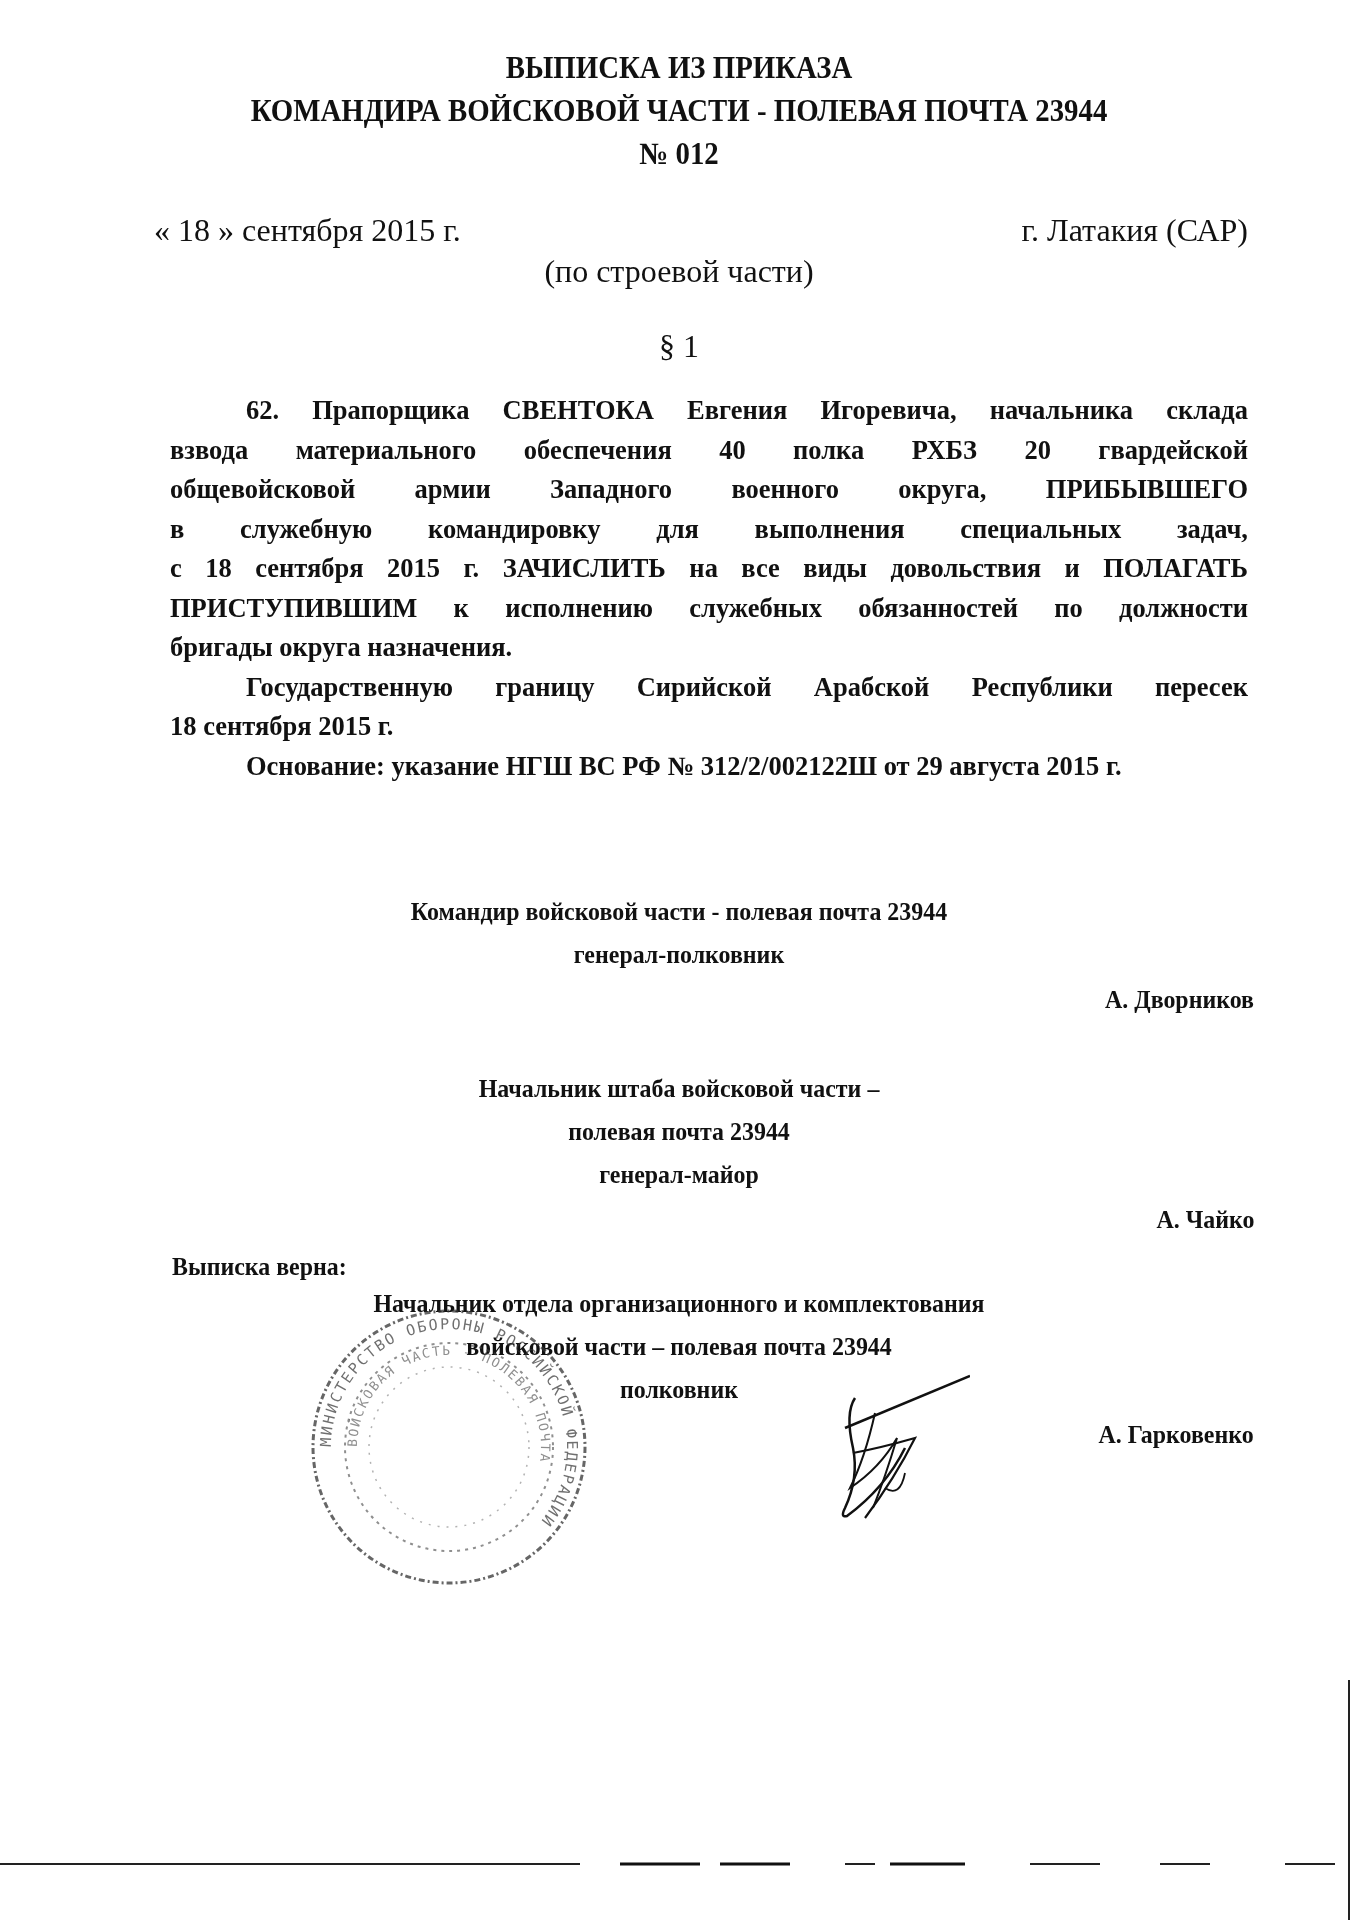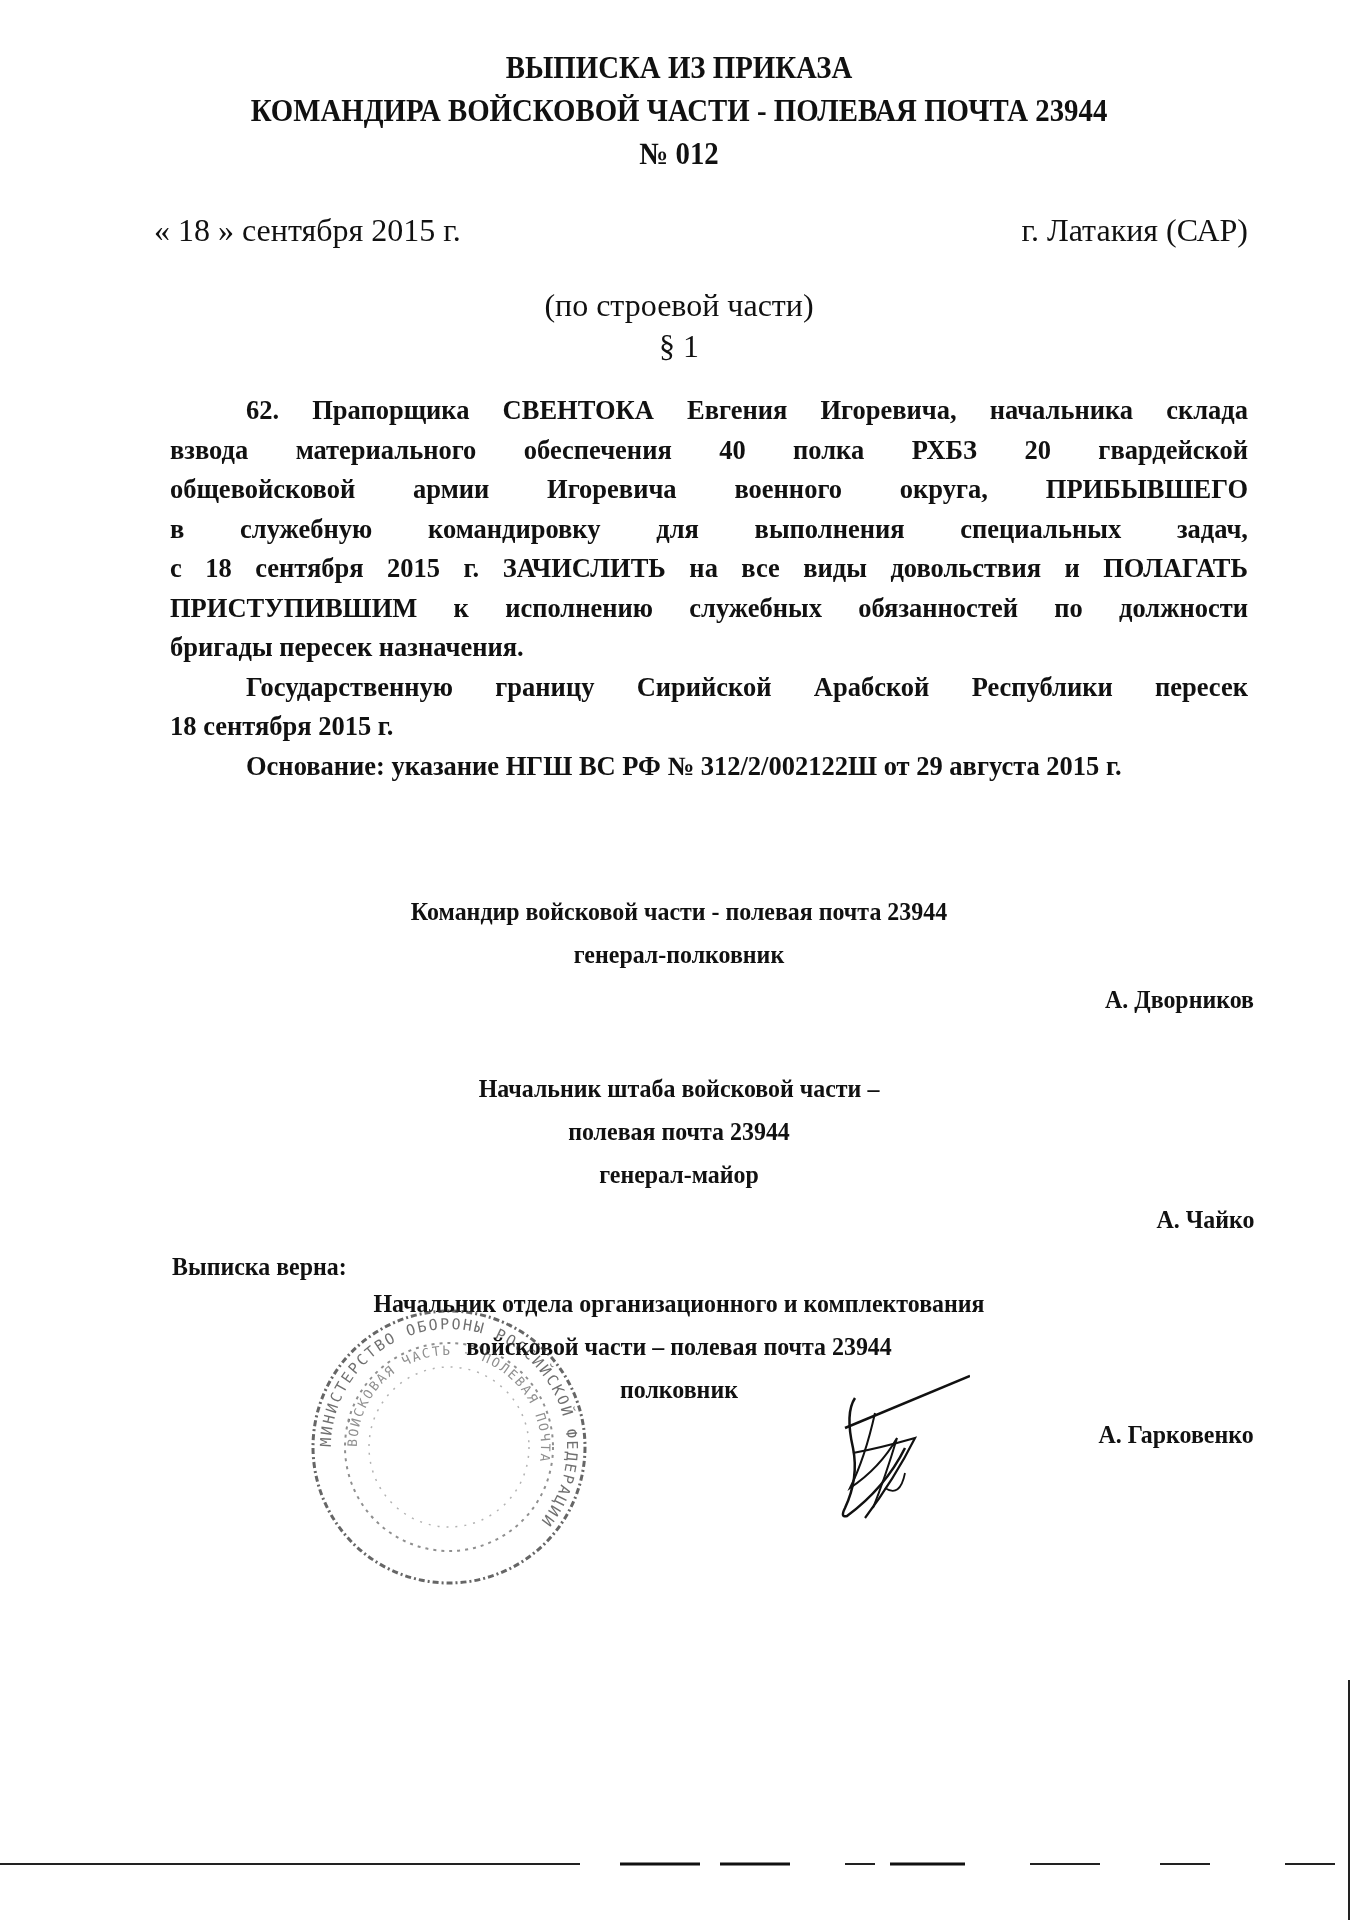--- a/index.html
+++ b/index.html
@@ -13,21 +13,21 @@
     left: 0; width: 1358px; text-align: center;
     font-weight: bold; font-size: 31px; line-height: 40px;
     transform: scaleX(0.93); transform-origin: center;
   }
   .t1 { top: 48px; }
   .t2 { top: 91px; }
   .t3 { top: 134px; }
   .meta { font-size: 32px; line-height: 32px; }
   .date { left: 154px; top: 214px; }
   .city { right: 110px; top: 214px; text-align: left; }
-  .sub { left: 0; width: 1358px; top: 255px; text-align: center; margin-top: 34px; }
+  .sub { left: 0; width: 1358px; top: 255px; text-align: center; }
   .para-sign { left: 0; width: 1358px; top: 330px; text-align: center; }
   .body-text {
     left: 170px; width: 1078px; top: 391px;
     font-size: 26.5px; line-height: 39.5px; text-align: justify; font-weight: bold;
   }
   .body-text .line { display: block; text-align: justify; text-align-last: justify; }
   .body-text .last { text-align-last: left; }
   .sig {
     left: 0; width: 1358px; text-align: center;
     font-weight: bold; font-size: 26px; line-height: 44px;
@@ -47,25 +47,25 @@
 <div class="abs title t3">№ 012</div>
 
 <div class="abs meta date">« 18 » сентября 2015 г.</div>
 <div class="abs meta city">г. Латакия (САР)</div>
 <div class="abs meta sub">(по строевой части)</div>
 <div class="abs meta para-sign">§ 1</div>
 
 <div class="abs body-text">
   <span class="line" style="padding-left:76px">62. Прапорщика СВЕНТОКА Евгения Игоревича, начальника склада</span>
   <span class="line">взвода материального обеспечения 40 полка РХБЗ 20 гвардейской</span>
-  <span class="line">общевойсковой армии Игоревича военного округа, ПРИБЫВШЕГО</span>
+  <span class="line">общевойсковой армии Западного военного округа, ПРИБЫВШЕГО</span>
   <span class="line">в служебную командировку для выполнения специальных задач,</span>
   <span class="line">с 18 сентября 2015 г. ЗАЧИСЛИТЬ на все виды довольствия и ПОЛАГАТЬ</span>
   <span class="line">ПРИСТУПИВШИМ к исполнению служебных обязанностей по должности</span>
-  <span class="line last">бригады пересек назначения.</span>
+  <span class="line last">бригады округа назначения.</span>
   <span class="line" style="padding-left:76px">Государственную границу Сирийской Арабской Республики пересек</span>
   <span class="line last">18 сентября 2015 г.</span>
   <span class="line last" style="padding-left:76px">Основание: указание НГШ ВС РФ № 312/2/002122Ш от 29 августа 2015 г.</span>
 </div>
 
 <div class="abs sig" style="top:890px">Командир войсковой части - полевая почта 23944</div>
 <div class="abs sig" style="top:933px">генерал-полковник</div>
 <div class="abs name" style="top:985px">А. Дворников</div>
 
 <div class="abs sig" style="top:1067px">Начальник штаба войсковой части –</div>

